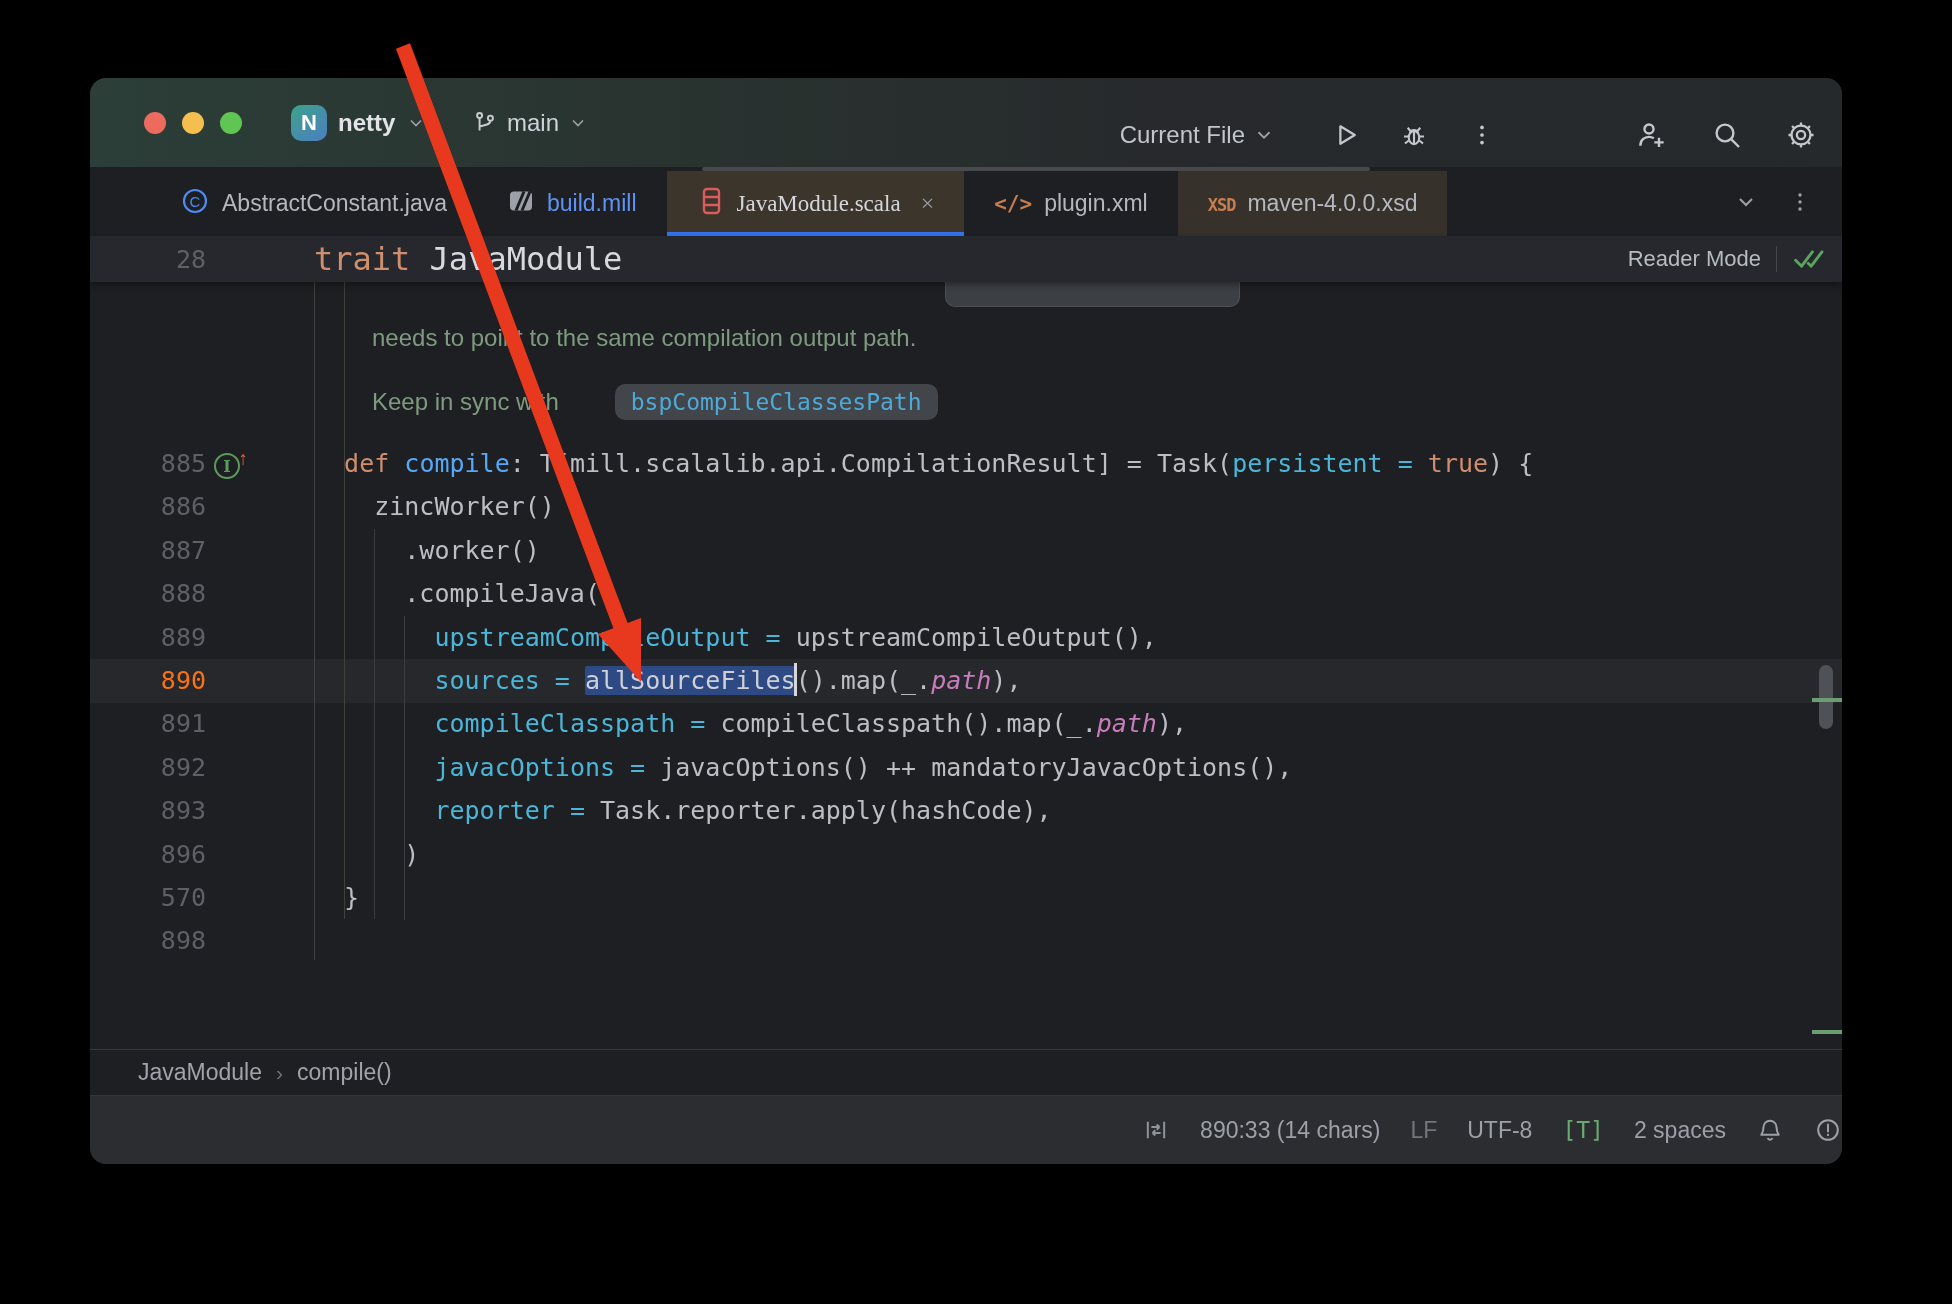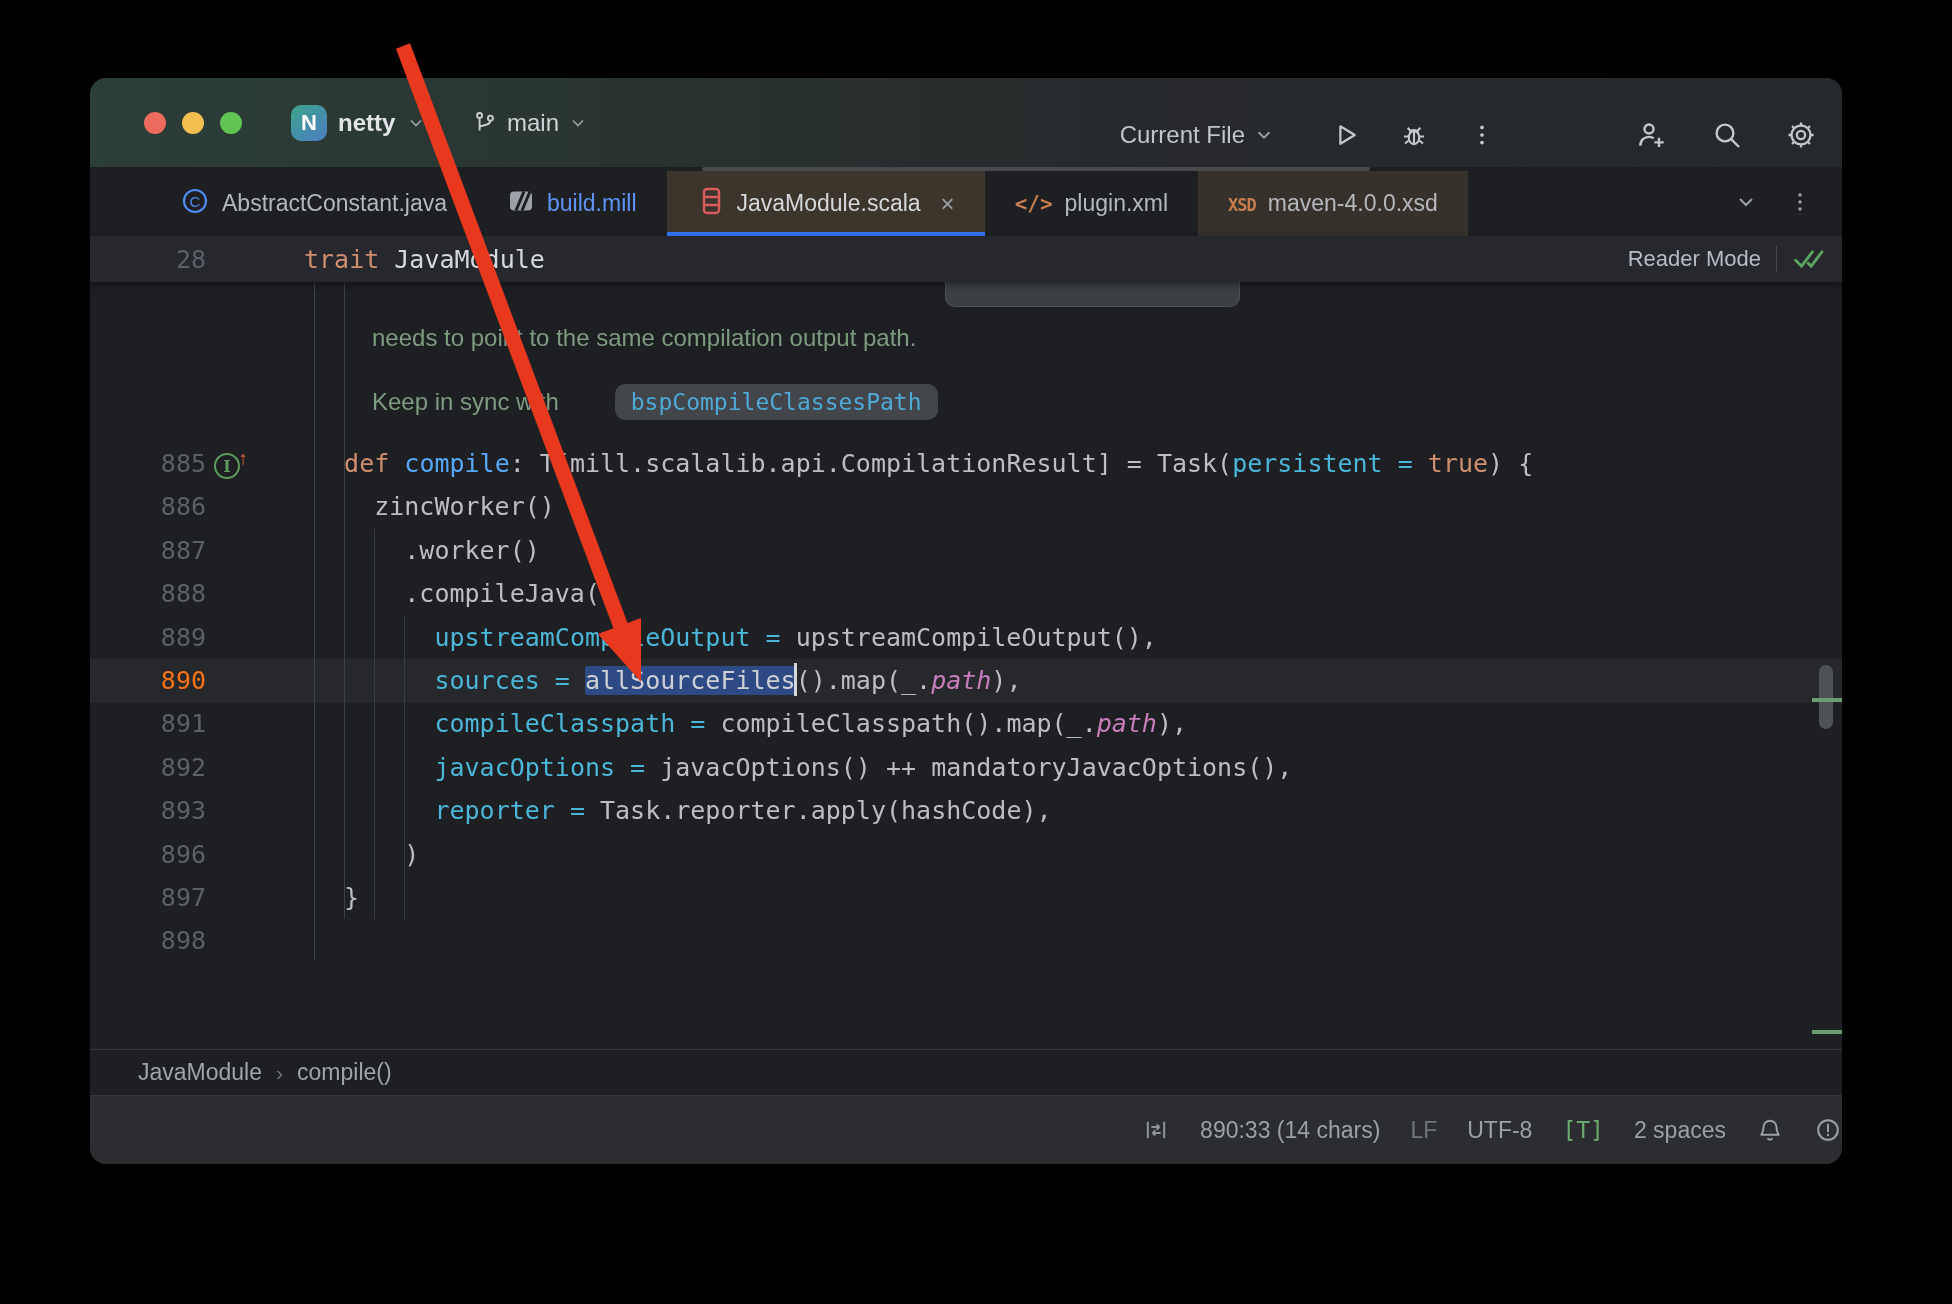--- a/index.html
+++ b/index.html
@@ -18,33 +18,33 @@
   .branch{position:absolute;left:382px;top:0;height:100%;display:flex;align-items:center;gap:9px;}
   .branch-name{color:#CFD2D6;font-size:24px;}
   .tb-right{position:absolute;right:25px;top:12px;height:100%;display:flex;align-items:center;}
   .runcfg{display:flex;align-items:center;gap:8px;color:#C2C5C9;font-size:24px;}
   .tbi{display:flex;align-items:center;justify-content:center;}
   
   .tabbar{position:absolute;left:0;top:89px;width:100%;height:69px;background:#1E1F22;}
   .tabscroll{position:absolute;left:612px;top:0;width:668px;height:4px;border-radius:2px;background:#47494D;}
   .tabs{position:absolute;left:60px;top:4px;height:65px;display:flex;align-items:stretch;}
   .tab{position:relative;display:flex;align-items:center;gap:12px;padding:0 30px;font-size:23px;color:#B4B8BE;cursor:default;}
-  .tab.active{background:#3B352C;color:#D4D7DB;}
+  .tab.active{background:#3B352C;color:#D4D7DB;font-family:Liberation Serif, serif;}
   .tab.active::after{content:'';position:absolute;left:0;right:0;bottom:0;height:4px;background:#3574F0;}
   .tab.tinted{background:#36322B;}
   .tab.modified .tab-label{color:#5E93F5;}
   .tab-close{color:#9DA0A6;font-size:24px;margin-left:8px;}
   .tab-right{position:absolute;right:30px;top:0;height:100%;display:flex;align-items:center;gap:30px;}
   
   .sticky{position:absolute;left:0;top:158px;width:100%;height:46px;background:#26282E;
     box-shadow:0 3px 7px rgba(0,0,0,.38);z-index:5;}
   .snum{position:absolute;left:0;top:0;width:116px;height:100%;display:flex;align-items:center;justify-content:flex-end;
     color:#5D6167;font-family:"DejaVu Sans Mono",monospace;font-size:25px;}
-  .scode{position:absolute;left:214px;top:0;height:100%;display:flex;align-items:center;
-    font-family:"DejaVu Sans Mono",monospace;font-size:25px;white-space:pre;}
+  .scode{position:absolute;left:224px;top:0;height:100%;display:flex;align-items:center;
+    font-family:"DejaVu Sans Mono",monospace;font-size:32px;white-space:pre;}
   .sright{position:absolute;right:14px;top:0;height:100%;display:flex;align-items:center;gap:15px;}
   .reader-label{color:#B7BBC2;font-size:22px;}
   .sdiv{width:1px;height:26px;background:#45474C;}
   
   .editor{position:absolute;left:0;top:204px;width:100%;height:767px;background:#1E1F22;}
   .guide{position:absolute;width:1px;background:#3B413C;}
   .clipchip{position:absolute;left:855px;top:0;width:293px;height:24px;background:#42454A;
     border:1px solid #55585C;border-top:none;border-radius:0 0 10px 10px;opacity:.85;}
   .doc1{position:absolute;left:282px;top:42px;font-size:24px;color:#7E9B80;}
   .doc2{position:absolute;left:282px;top:102px;display:flex;align-items:center;gap:16px;font-size:24px;color:#7E9B80;}
@@ -283,21 +283,21 @@
         </div>
         <div class="cl">
           <div class="lnum">893</div>
           <div class="ltext"><span class="tok-pl">        </span><span class="tok-prm">reporter = </span><span class="tok-pl">Task.reporter.apply(hashCode),</span></div>
         </div>
         <div class="cl">
           <div class="lnum">896</div>
           <div class="ltext"><span class="tok-pl">      )</span></div>
         </div>
         <div class="cl">
-          <div class="lnum">897</div>
+          <div class="lnum">570</div>
           <div class="ltext"><span class="tok-pl">  }</span></div>
         </div>
         <div class="cl">
           <div class="lnum">898</div>
           <div class="ltext"></div>
         </div>
       </div>
     <div class="vthumb"></div>
     <div class="gdash" style="top:416px"></div>
     <div class="gdash" style="top:748px"></div>

